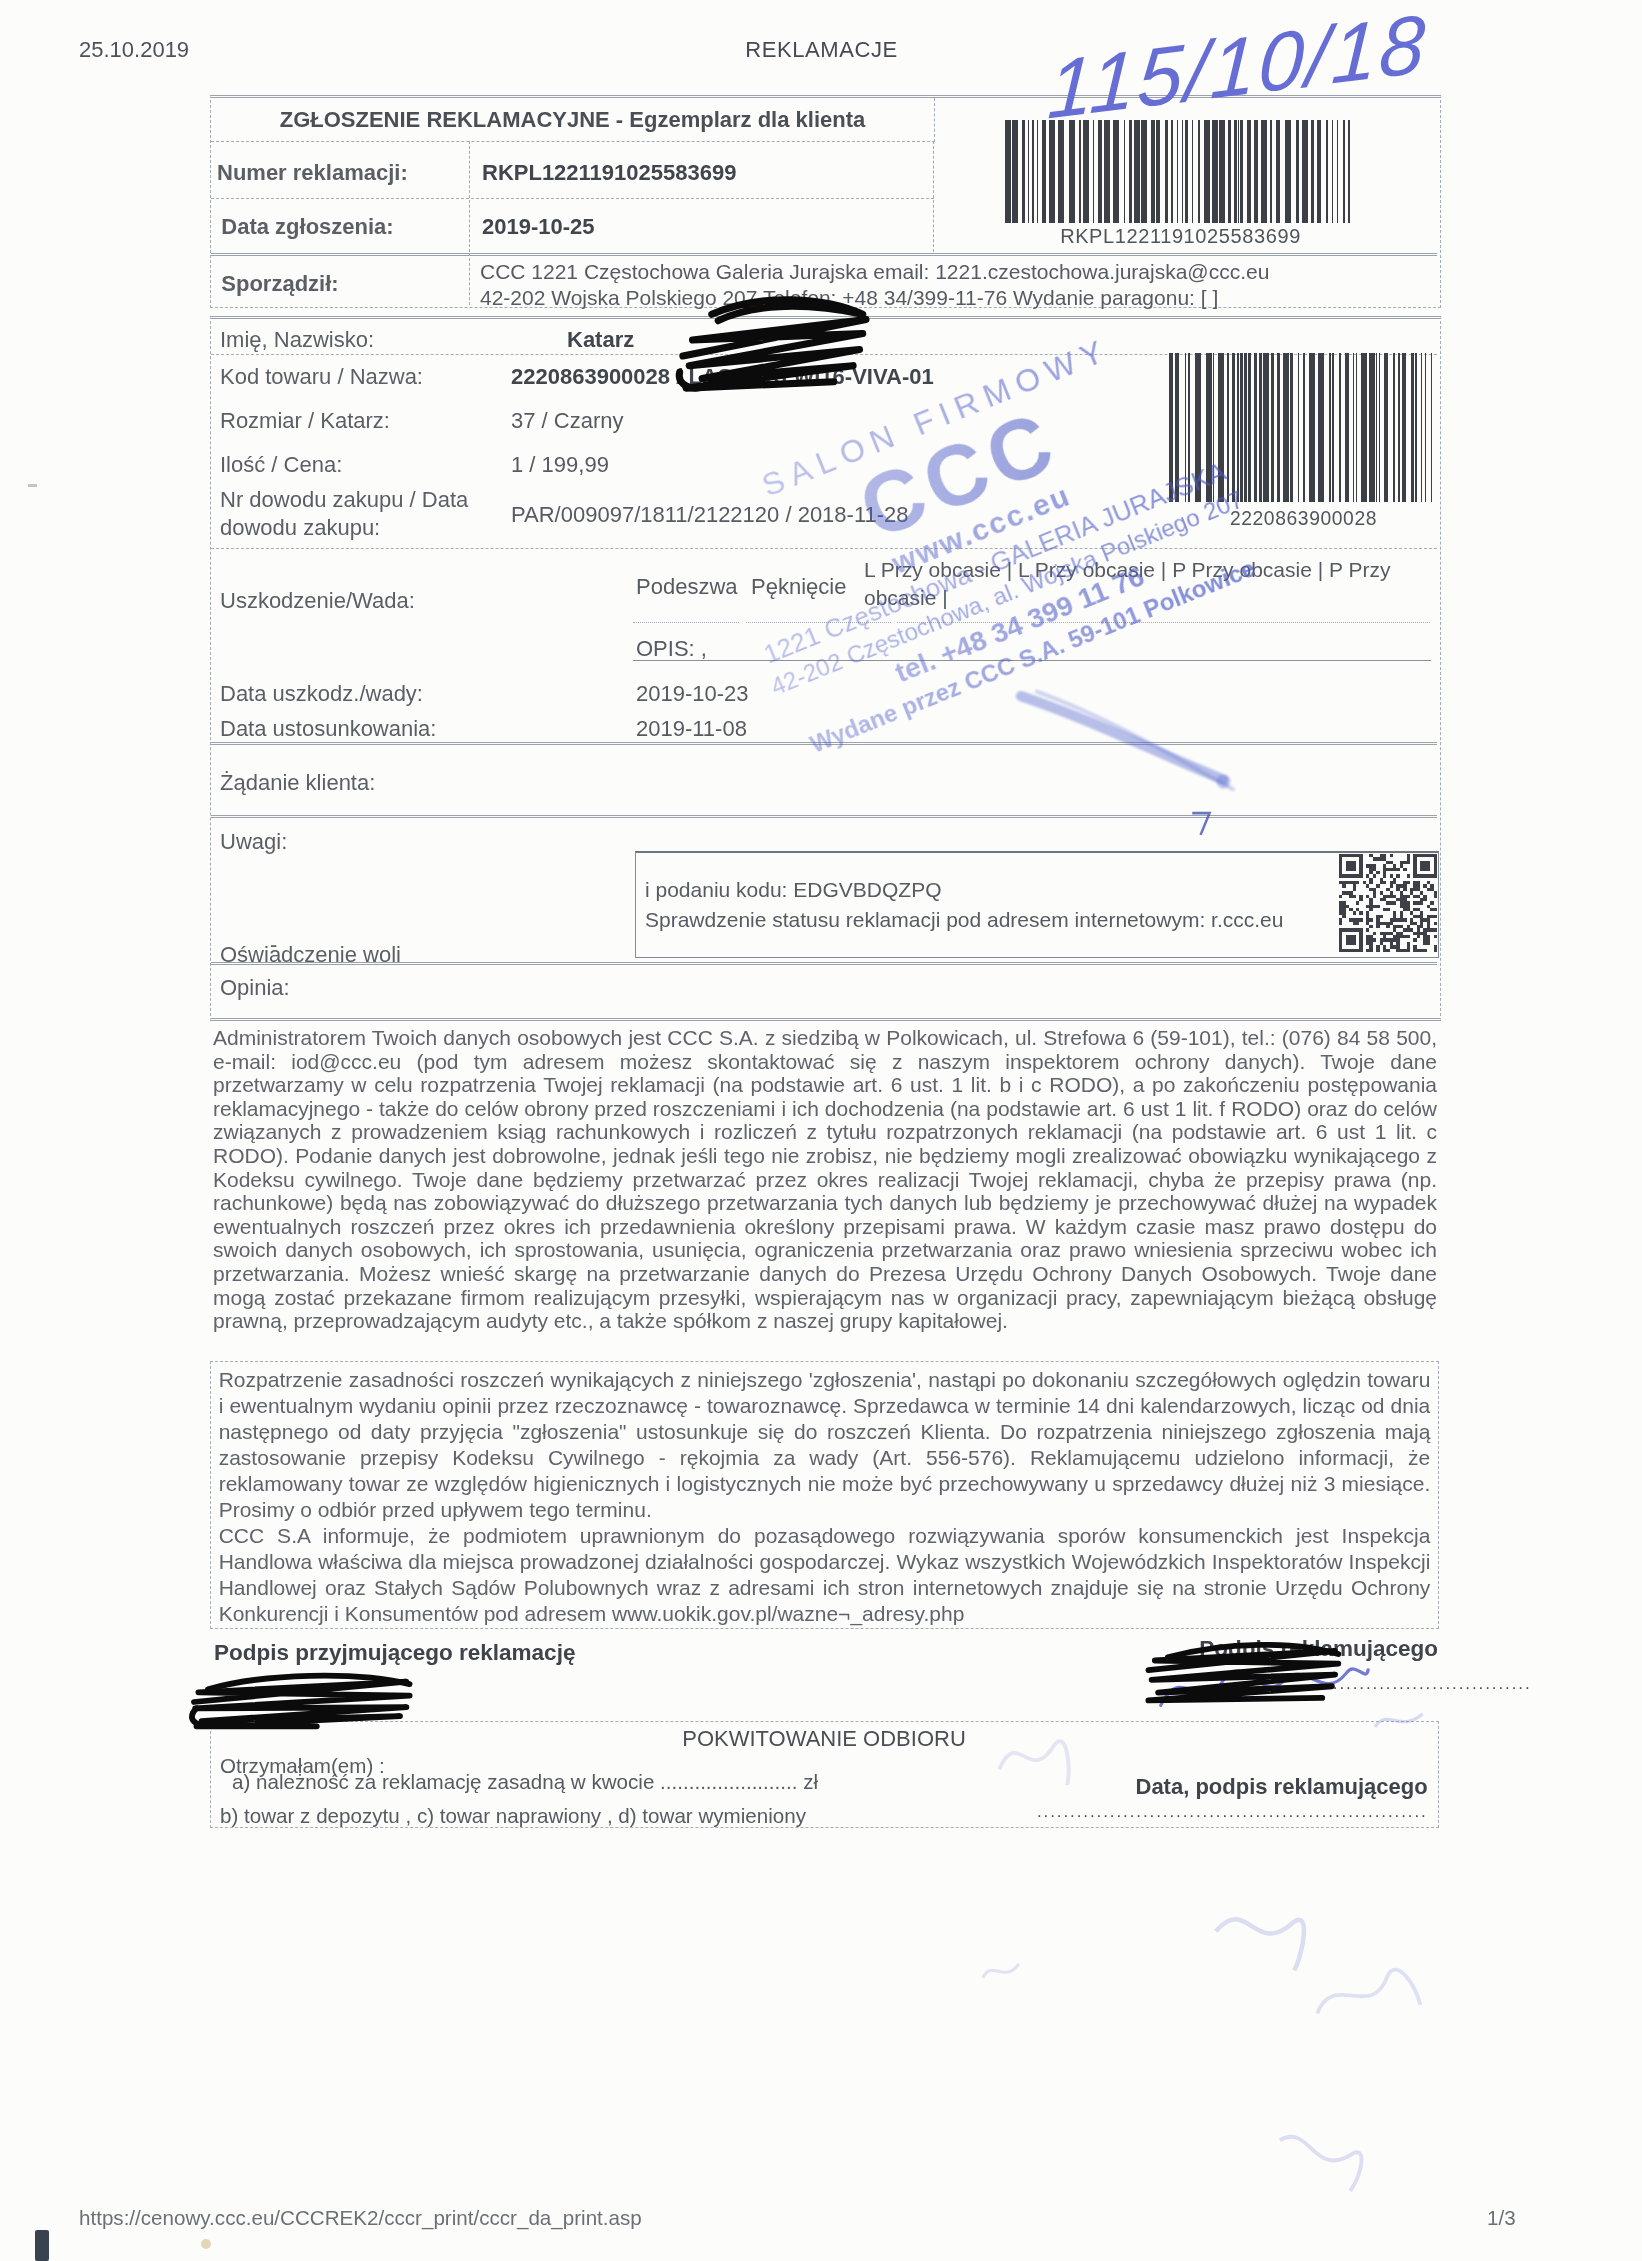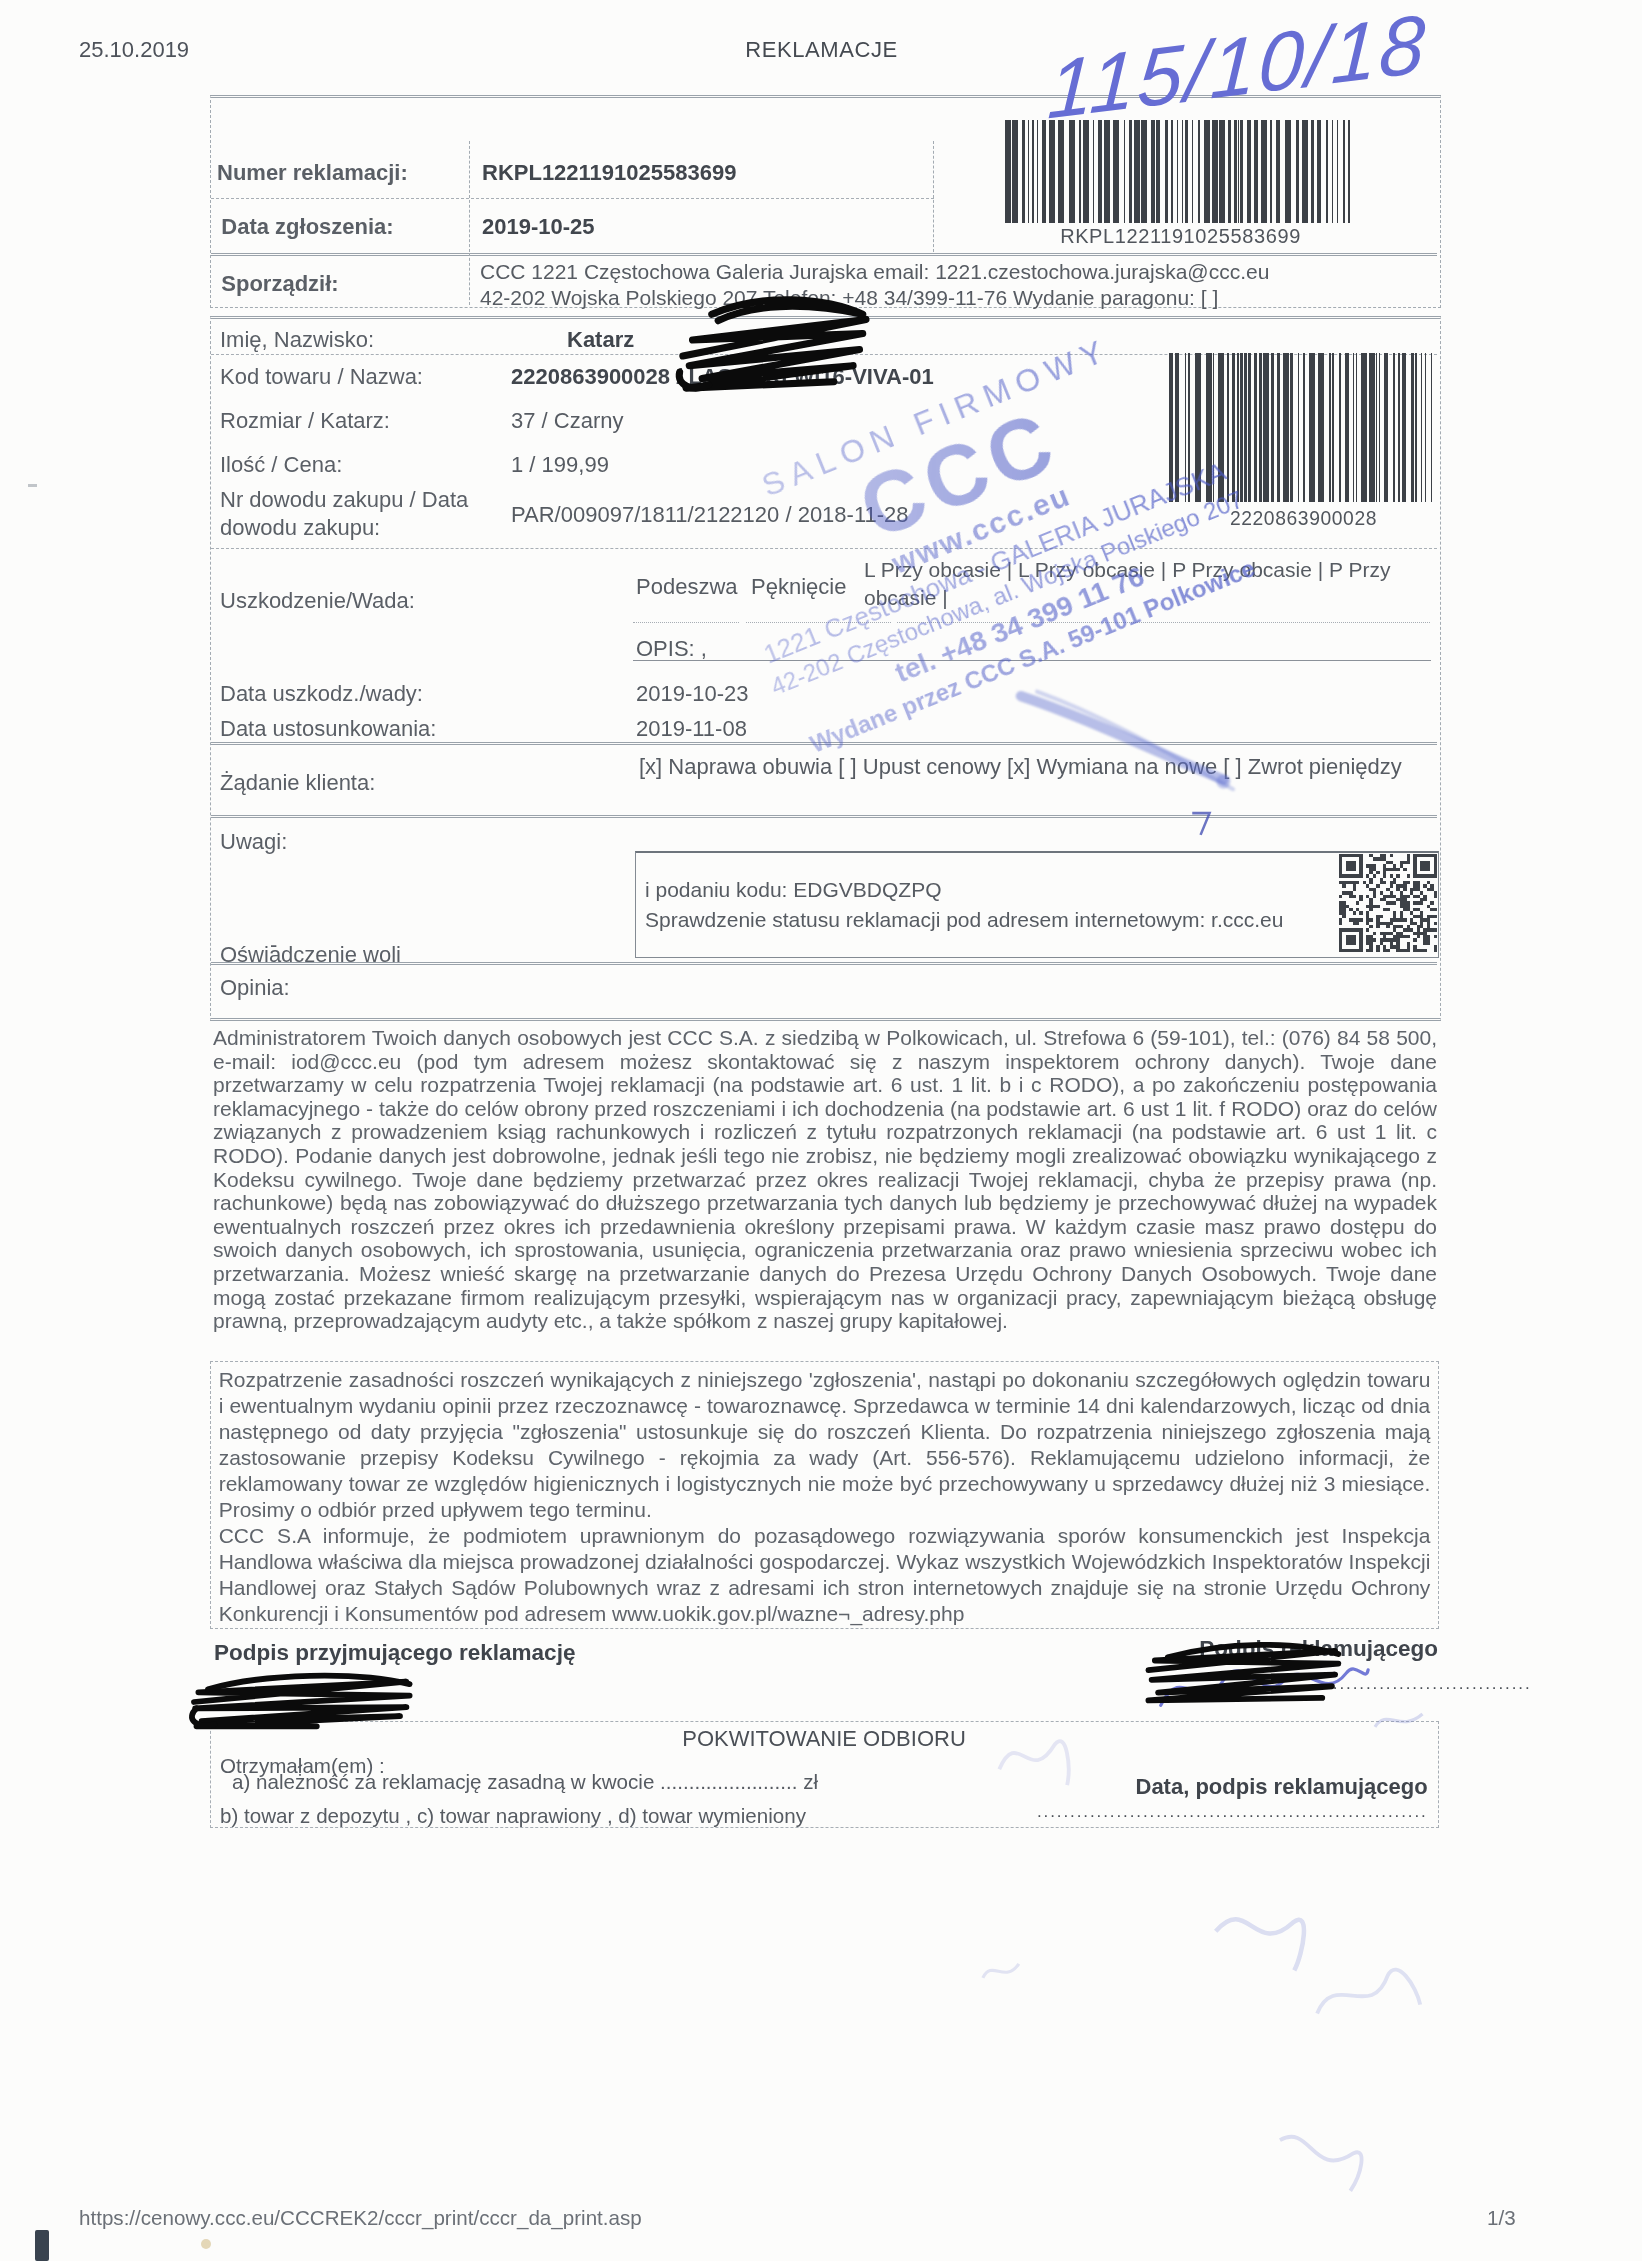--- a/index.html
+++ b/index.html
@@ -44,20 +44,23 @@
 </head>
 <body>
 
 <div class="page">
 
   <div class="abs t34" style="left:79px;top:37px;color:#4d525a;">25.10.2019</div>
   <div class="abs t34 center" style="left:0;top:37px;width:1643px;color:#454a51;letter-spacing:0.6px;">REKLAMACJE</div>
   <div class="abs handnum">115/10/18</div>
 
   <div class="abs t1">
+    <div class="abs" style="left:0;top:0;width:723px;height:43px;border-right:1.3px dashed #a3abb2;border-bottom:1.3px dashed #a3abb2;">
+      <div class="abs t34 b center" style="left:0;top:9px;width:723px;color:#4a4f56;">ZGŁOSZENIE REKLAMACYJNE - Egzemplarz dla klienta</div>
+    </div>
     <div class="abs" style="left:258px;top:43px;height:111px;border-left:1.3px dashed #a3abb2;"></div>
     <div class="abs" style="left:722px;top:43px;height:111px;border-left:1.3px dashed #a3abb2;"></div>
     <div class="abs dashline" style="left:0;top:100px;width:723px;"></div>
     <div class="abs dblline" style="left:0;top:155px;width:1226px;"></div>
     <div class="abs" style="left:258px;top:155px;height:52px;border-left:1.3px dashed #a3abb2;"></div>
 
     <div class="abs t34 b lbl" style="left:6px;top:62px;">Numer reklamacji:</div>
     <div class="abs t34 b dark" style="left:271px;top:62px;">RKPL1221191025583699</div>
 
     <div class="abs t34 b lbl" style="left:10.3px;top:116px;">Data zgłoszenia:</div>
@@ -159,21 +162,20 @@
 
     <div class="abs t34 lbl" style="left:9px;top:362px;">Data uszkodz./wady:</div>
     <div class="abs t34 val" style="left:425px;top:362px;">2019-10-23</div>
 
     <div class="abs t34 lbl" style="left:9px;top:397px;">Data ustosunkowania:</div>
     <div class="abs t34 val" style="left:425px;top:397px;">2019-11-08</div>
 
     <div class="abs dblline" style="left:0;top:423px;width:1226px;"></div>
 
     <div class="abs t34 lbl" style="left:9px;top:451px;">Żądanie klienta:</div>
-    <div class="abs t34 val" style="left:428px;top:435px;width:792px;">[x] Naprawa obuwia [ ] Upust cenowy [x] Wymiana na nowe [ ] Zwrot pieniędzy</div>
 
     <div class="abs dblline" style="left:0;top:496px;width:1226px;"></div>
 
     <div class="abs t34 lbl" style="left:9px;top:510px;">Uwagi:</div>
 
     <div class="abs t34 lbl" style="left:9px;top:577px;margin-top:46px;">Oświadczenie woli</div>
     <div class="abs t34 lbl" style="left:59px;top:613px;">-</div>
 
     <div class="abs statusbox" style="left:424px;top:532px;width:802px;height:104px;">
       <div class="abs t33 val" style="left:9px;top:22px;width:664px;line-height:30px;">

